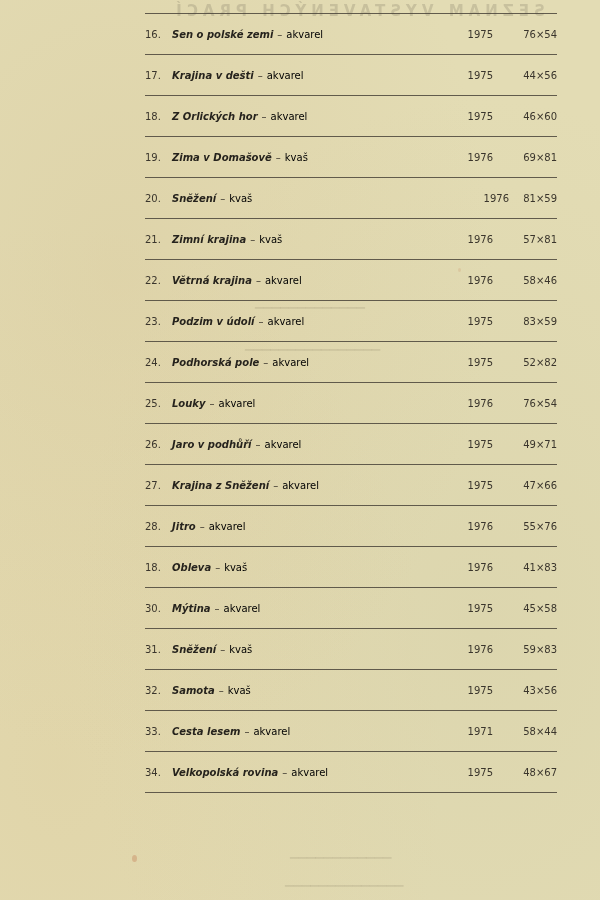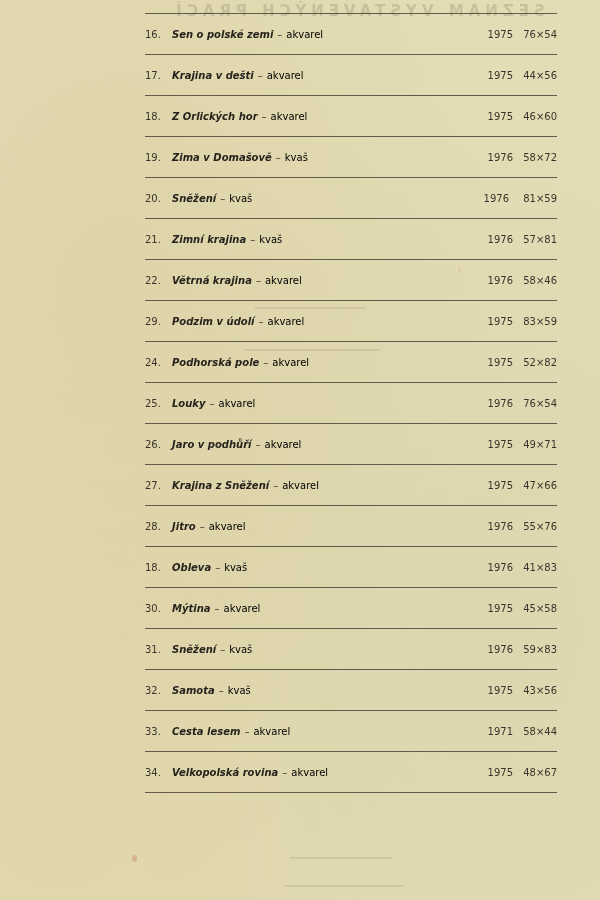--- a/index.html
+++ b/index.html
@@ -67,21 +67,21 @@
     }
     .entry .dash {
       margin: 0 4px;
       color: #3a352c;
     }
     .entry .medium {
       color: #000000;
     }
     .entry .year {
       position: absolute;
-      right: 44px;
+      right: 64px;
       color: #3a352c;
     }
     .entry .dims {
       position: absolute;
       right: 0;
       color: #3a352c;
       white-space: nowrap;
     }
     .entry.tight .year { right: 48px; }
     .ghost-text {
@@ -145,21 +145,21 @@
       <span class="dims">46×60</span>
     </div>
     <div class="rule"></div>
 
     <div class="entry">
       <span class="num">19.</span>
       <span class="title">Zima v Domašově</span>
       <span class="dash">–</span>
       <span class="medium">kvaš</span>
       <span class="year">1976</span>
-      <span class="dims">58×72</span>
+      <span class="dims">69×81</span>
     </div>
     <div class="rule"></div>
 
     <div class="entry tight">
       <span class="num">20.</span>
       <span class="title">Sněžení</span>
       <span class="dash">–</span>
       <span class="medium">kvaš</span>
       <span class="year">1976</span>
       <span class="dims">81×59</span>
@@ -180,21 +180,21 @@
       <span class="num">22.</span>
       <span class="title">Větrná krajina</span>
       <span class="dash">–</span>
       <span class="medium">akvarel</span>
       <span class="year">1976</span>
       <span class="dims">58×46</span>
     </div>
     <div class="rule"></div>
 
     <div class="entry">
-      <span class="num">29.</span>
+      <span class="num">23.</span>
       <span class="title">Podzim v údolí</span>
       <span class="dash">–</span>
       <span class="medium">akvarel</span>
       <span class="year">1975</span>
       <span class="dims">83×59</span>
     </div>
     <div class="rule"></div>
 
     <div class="entry">
       <span class="num">24.</span>

